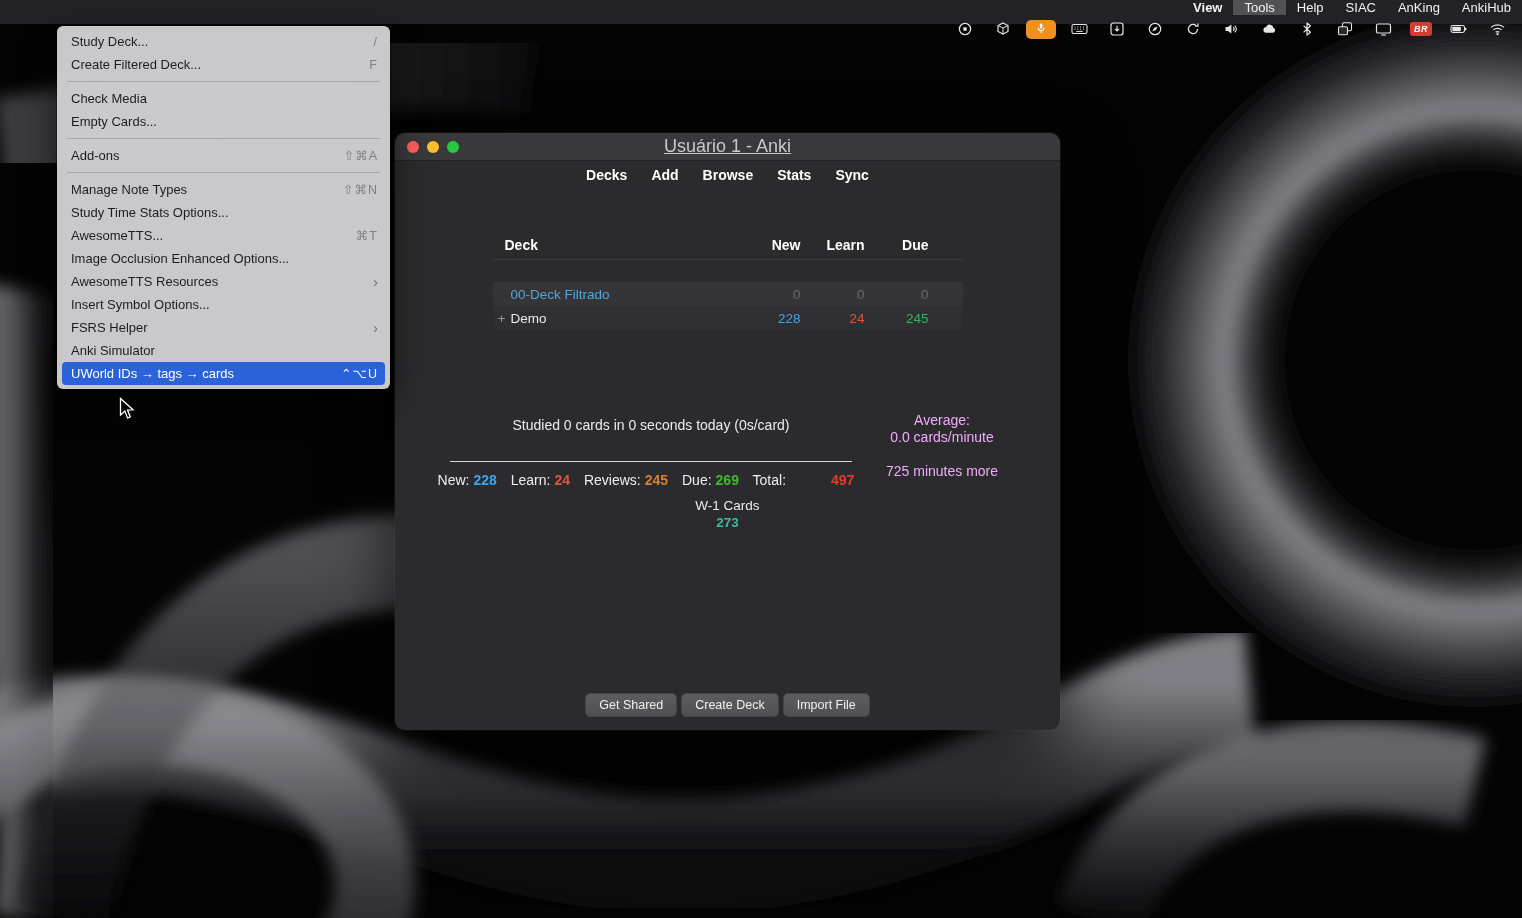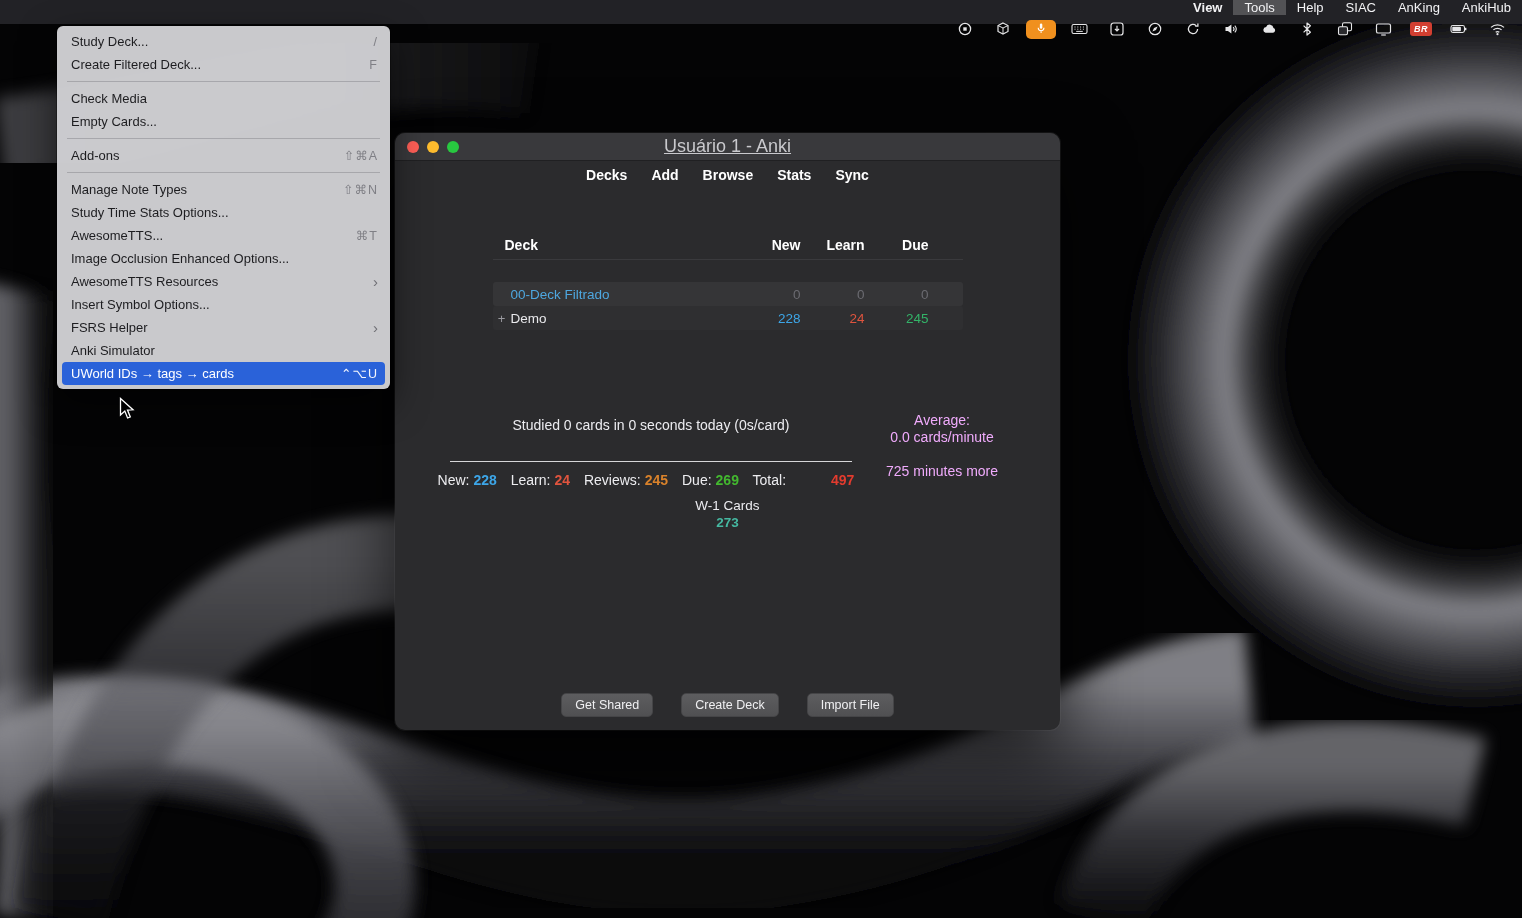--- a/index.html
+++ b/index.html
@@ -86,21 +86,21 @@
   .stats-right { position: absolute; left: 447px; top: 0; width: 200px; text-align: center;
     color: #f0abfc; font-size: 14px; line-height: 17px; }
   .remaining { margin-top: 17px; }
 
   .weekly-row { display: flex; justify-content: center; }
   .weekly-col { width: 200px; text-align: center; font-size: 13.5px; line-height: 17px; }
   .weekly-label { color: #ececf0; }
   .weekly-value { color: #45b8a1; font-weight: 700; }
 
   .footer-buttons { position: absolute; left: 0; right: 0; bottom: 13px;
-    display: flex; justify-content: center; gap: 28px; }
+    display: flex; justify-content: center; gap: 4px; }
   .footer-btn { height: 24px; padding: 0 13px; border-radius: 5px; font-size: 12.5px;
     color: #f0f0f2; background: linear-gradient(#5d5d5f, #505052); border: 1px solid #454547;
     display: flex; align-items: center; cursor: pointer; font-family: "Liberation Sans", sans-serif; }
 </style>
 </head>
 <body>
 
 <div class="wallpaper">
   <svg width="1522" height="918" viewBox="0 0 1522 918" preserveAspectRatio="none">
     <defs>

